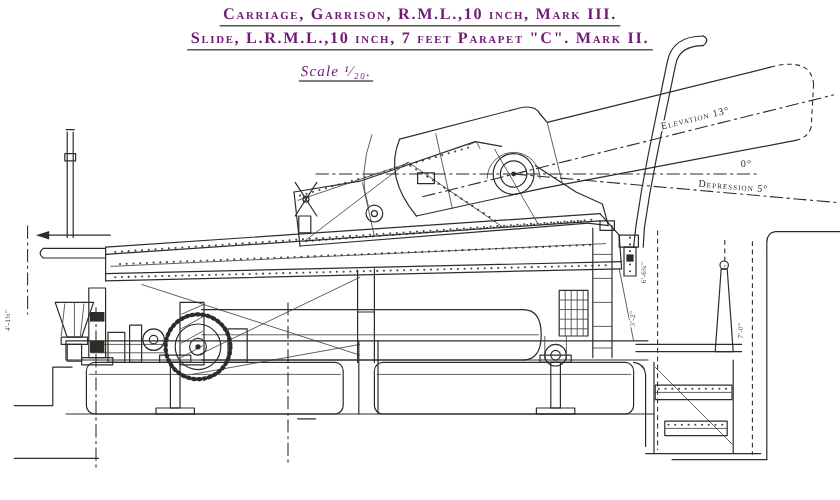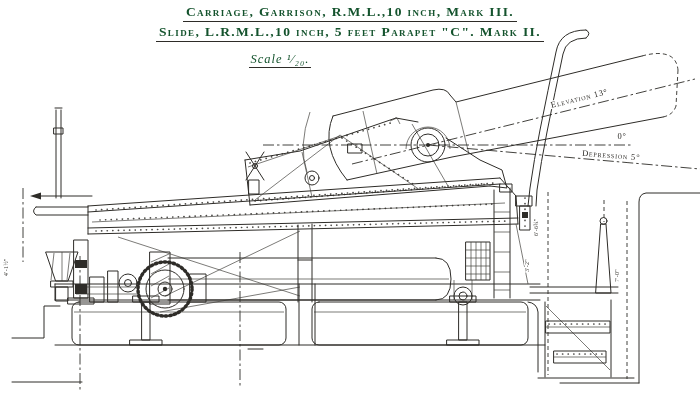--- a/index.html
+++ b/index.html
@@ -1,18 +1,18 @@
 <!DOCTYPE html>
 <html><head>
 <meta charset="utf-8">
 <style>
   html,body{margin:0;padding:0;background:#888;}
   .sheet{
     position:relative;width:700px;height:417px;background:#ffffff;
-    overflow:hidden;font-family:"Liberation Serif",serif;color:#14532d;
+    overflow:hidden;font-family:"Liberation Serif",serif;color:#701a75;
   }
   .titles{position:absolute;top:3px;left:0;width:700px;display:flex;flex-direction:column;align-items:center;}
   .title-line{
     font-variant:small-caps;font-weight:600;font-size:13.5px;letter-spacing:1.4px;
     border-bottom:1.3px solid #2e2c28;padding:0 3px 1px 3px;line-height:17px;white-space:nowrap;
   }
   .title-line.second{margin-top:1px;}
   .scale-note{
     position:absolute;top:52px;left:0;width:560px;text-align:center;
     font-style:italic;font-size:12.5px;letter-spacing:1px;
@@ -35,21 +35,21 @@
     paint-order:stroke;stroke:#ffffff;stroke-width:2px;
   }
 </style>
 </head>
 <body>
 
 <div class="sheet">
 
   <div class="titles">
     <div class="title-line">Carriage, Garrison, R.M.L.,10 inch, Mark III.</div>
-    <div class="title-line second">Slide, L.R.M.L.,10 inch, 5 feet Parapet "C". Mark II.</div>
+    <div class="title-line second">Slide, L.R.M.L.,10 inch, 7 feet Parapet "C". Mark II.</div>
   </div>
   <div class="scale-note"><span>Scale ¹⁄₂₀.</span></div>
 
   <svg width="700" height="417" viewBox="0 0 700 417">
 
     <g>
       <path class="ln" d="M60,306 L44,306 L44,338 L12,338"></path>
       <path class="ln" d="M12,382 L82,382"></path>
       <path class="dashdot" d="M80,256 L80,390"></path>
       <path class="dashdot" d="M240,252 L240,387"></path>

